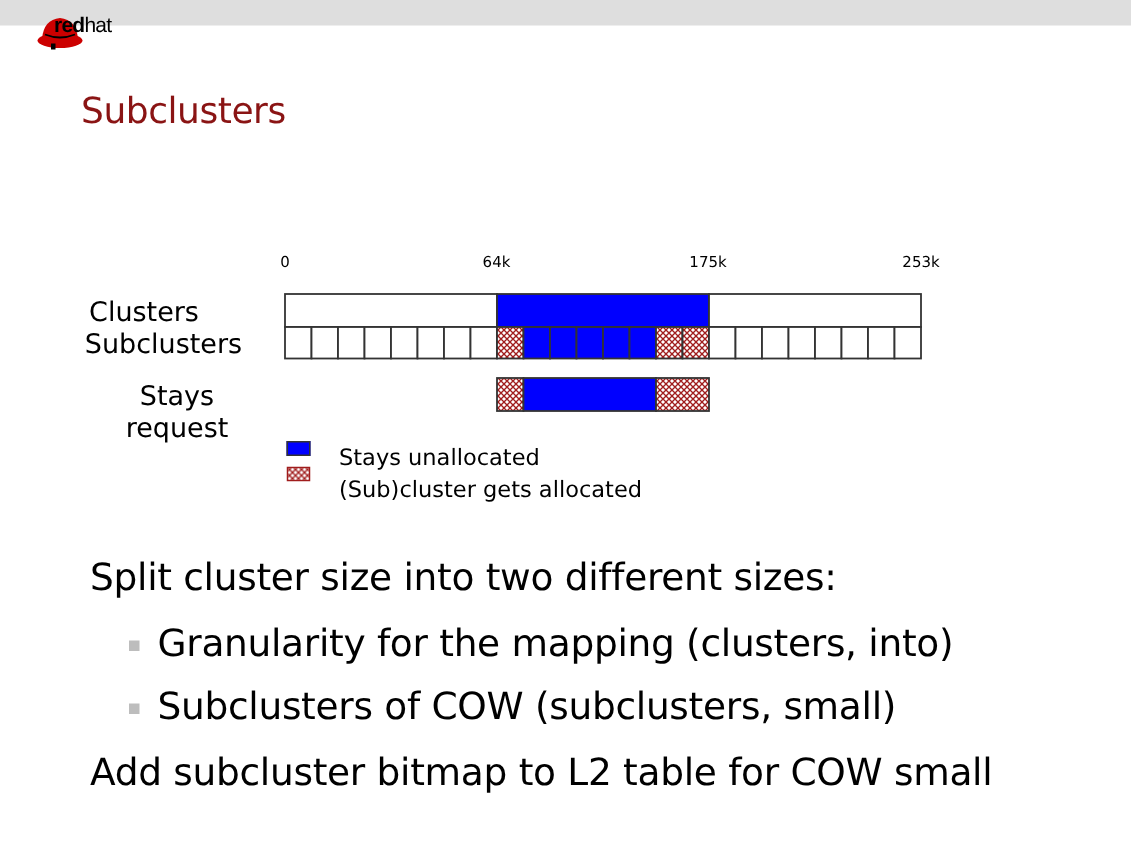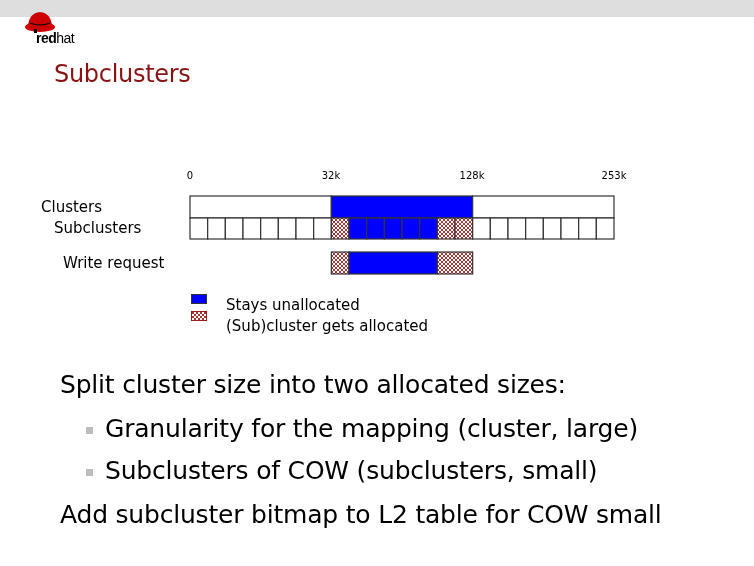--- a/index.html
+++ b/index.html
@@ -1,26 +1,26 @@
 <!DOCTYPE html>
 <html><head>
 <meta charset="utf-8">
 <style>
   html, body { margin:0; padding:0; }
   body { width:754px; height:566px; background:#ffffff; position:relative; overflow:hidden;
          font-family:"DejaVu Sans", sans-serif; color:#000; }
   .topbar { position:absolute; left:0; top:0; width:754px; height:17px; background:#dedede; }
   .logo { position:absolute; left:24px; top:9px; width:100px; height:26px; }
-  .logo-text { position:absolute; left:36px; top:8px; font-family:"Liberation Sans", sans-serif; font-size:14px; letter-spacing:-0.5px;margin-top:22px; }
+  .logo-text { position:absolute; left:36px; top:8px; font-family:"Liberation Sans", sans-serif; font-size:14px; letter-spacing:-0.5px; }
   .logo-text .red { font-weight:bold; }
   .logo-text .hat { font-weight:normal; }
   .title { position:absolute; left:54px; top:60px; font-size:24px; color:#8a1414; font-weight:normal; letter-spacing:-0.3px; }
 
   .tick { position:absolute; top:170px; font-size:10px; font-family:"DejaVu Sans", sans-serif; transform:translateX(-50%); }
-  .rowlabel { position:absolute; font-size:15px; text-align:left; width:110px; }
+  .rowlabel { position:absolute; font-size:18px; text-align:center; width:110px; }
 
   .diagram { position:absolute; left:0; top:0; }
   .legend-swatch { position:absolute; width:16px; height:10px; box-sizing:border-box; }
   .legend-text { position:absolute; font-size:15px; }
   .line { position:absolute; white-space:nowrap; font-size:25px; letter-spacing:-0.2px; }
   .sub-bullet { position:absolute; width:7px; height:7px; background:#bdbdbd; }
 </style>
 </head>
 <body>
 
@@ -32,27 +32,27 @@
   <path d="M6 14 Q16 18 26 14" stroke="#000" stroke-width="1.2" fill="none"></path>
   <rect x="10" y="20" width="3" height="4" fill="#000"></rect>
 </svg>
 <div class="logo-text">
   <span class="red">red</span><span class="hat">hat</span>
 </div>
 
 <div class="title">Subclusters</div>
 
 <div class="tick" style="left:190px">0</div>
-<div class="tick" style="left:331px">32k</div>
-<div class="tick" style="left:472px">128k</div>
+<div class="tick" style="left:331px">64k</div>
+<div class="tick" style="left:472px">175k</div>
 <div class="tick" style="left:614px">253k</div>
 
 <div class="rowlabel" style="left:41px; top:198px;">Clusters</div>
 <div class="rowlabel" style="left:54px; top:219px;">Subclusters</div>
-<div class="rowlabel" style="left:63px; top:254px;">Write request</div>
+<div class="rowlabel" style="left:63px; top:254px;">Stays request</div>
 
 <svg class="diagram" width="754" height="566">
   <defs>
     <pattern id="hatch" patternUnits="userSpaceOnUse" width="4" height="4">
       <rect width="4" height="4" fill="#ffffff"></rect>
       <path d="M0 0 L4 4 M4 0 L0 4" stroke="#a01c1c" stroke-width="0.9"></path>
     </pattern>
   </defs>
   <g id="clusters-row">
       <rect x="190" y="196" width="141.33333333333334" height="22" fill="#ffffff" stroke="#333333" stroke-width="1.2"></rect>
@@ -92,18 +92,18 @@
     </g>
 </svg>
 
 <div class="legend-swatch" style="left:191px; top:294px; background:#0000ff; border:1px solid #333;"></div>
 <div class="legend-text" style="left:226px; top:289px;margin-top:28px;">(Sub)cluster gets allocated</div>
 <svg style="position:absolute; left:191px; top:311px;" width="16" height="10">
   <rect x="0.5" y="0.5" width="15" height="9" fill="url(#hatch)" stroke="#a01c1c"></rect>
 </svg>
 <div class="legend-text" style="left:226px; top:296px;">Stays unallocated</div>
 
-<div class="line" style="left:60px; top:370px;">Split cluster size into two allocated sizes:</div>
+<div class="line" style="left:60px; top:370px;">Split cluster size into two different sizes:</div>
 <div class="sub-bullet" style="left:86px; top:427px;"></div>
-<div class="line" style="left:105px; top:414px;">Granularity for the mapping (cluster, large)</div>
+<div class="line" style="left:105px; top:414px;">Granularity for the mapping (clusters, into)</div>
 <div class="sub-bullet" style="left:86px; top:469px;"></div>
 <div class="line" style="left:105px; top:456px;">Subclusters of COW (subclusters, small)</div>
 <div class="line" style="left:60px; top:500px;">Add subcluster bitmap to L2 table for COW small</div>
 
 </body></html>

